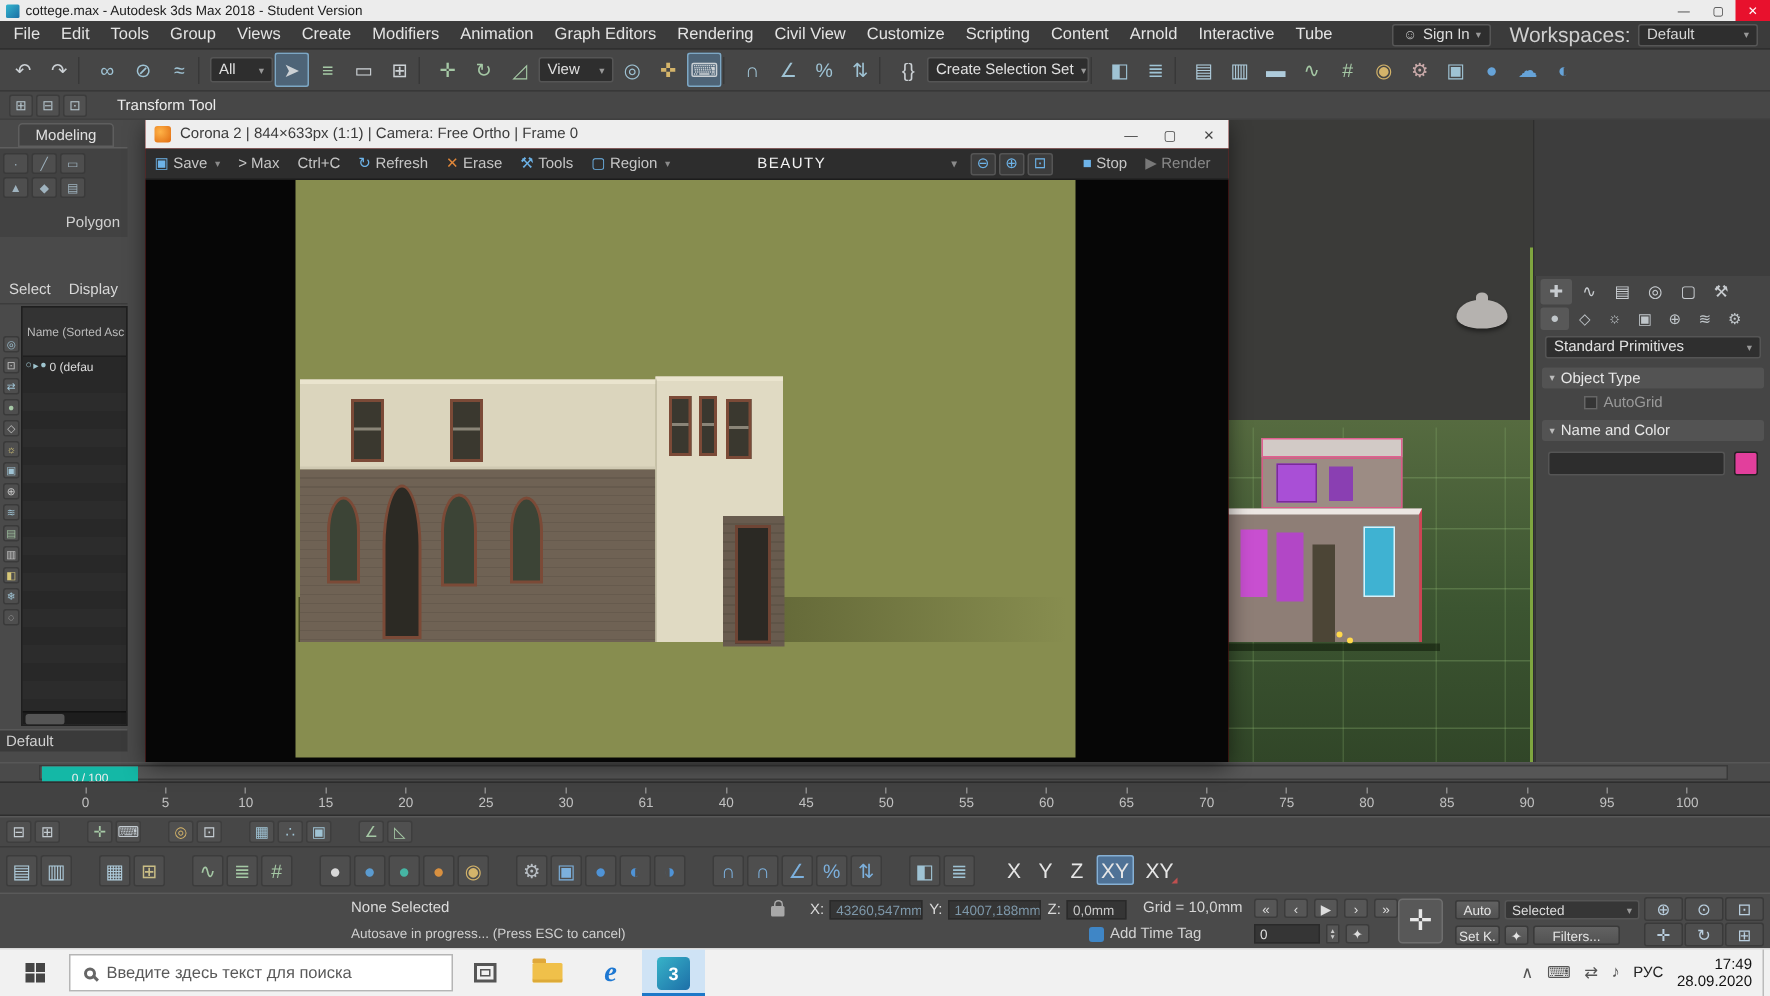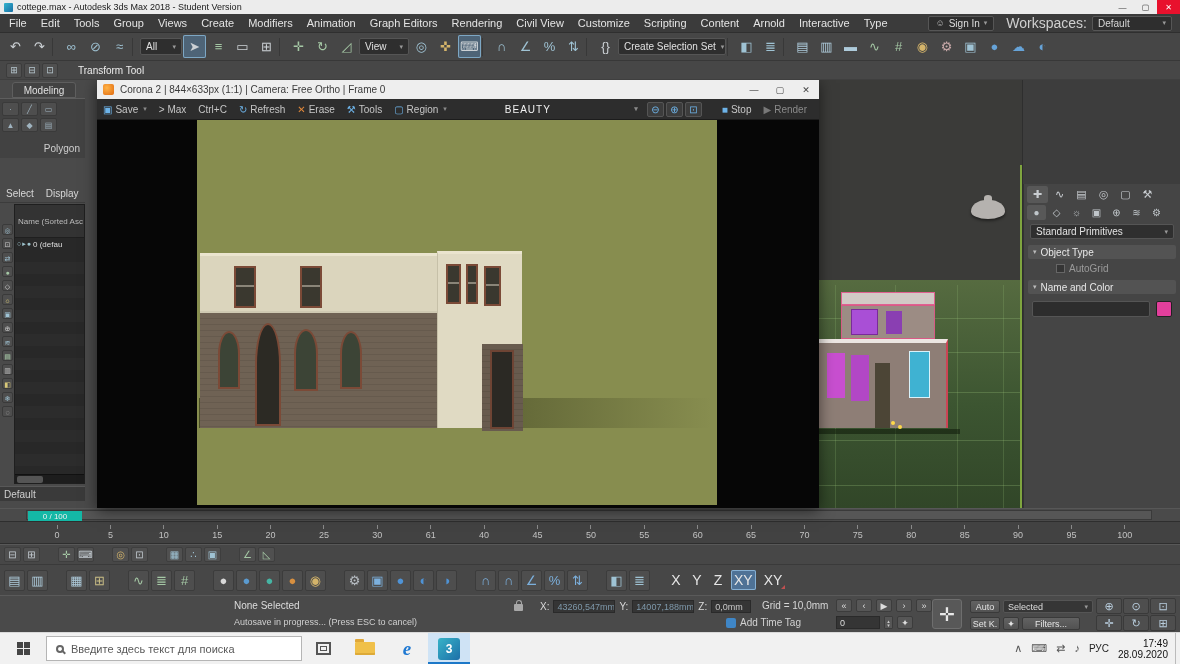--- a/index.html
+++ b/index.html
@@ -135,21 +135,21 @@
 .cot-rb{left:44px;top:90px;width:41px;height:87px;background:repeating-linear-gradient(#685b4e 0 5px,#5f5447 5px 6px)}
 .rdoor{left:8px;top:6px;width:24px;height:79px;background:#2b2924;border:2px solid #6e4434}
 .cw{background:#3a382f;border:2px solid #7b4a37}
 .cw:after{content:"";position:absolute;left:0;right:0;top:45%;height:2px;background:#8a8578}
 .arch{background:#3c4436;border:2px solid #7b4a37;border-radius:50% 50% 0 0/40% 40% 0 0}
 .arch.door{background:#2c2a24}
 
 
 #timeslider{position:absolute;top:508px;left:0;right:0;height:13px;background:#4a4a4a;border-top:1px solid #575757;display:flex;align-items:center;padding:0 28px 0 26px}
 .ts-track{flex:1;height:10px;background:#565656;border:1px solid #3a3a3a;position:relative}
-.ts-handle{position:absolute;left:1px;top:0;width:54px;height:8px;background:#6e6e6e;border:5px solid #14b8a6;font-size:8px;color:#efefef;display:flex;align-items:center;justify-content:center}
+.ts-handle{position:absolute;left:1px;top:0;width:64px;height:8px;background:#6e6e6e;border:7px solid #14b8a6;font-size:8px;color:#efefef;display:flex;align-items:center;justify-content:center}
 #ruler{position:absolute;top:521px;left:0;right:0;height:23px;background:#424242;border-top:1px solid #2e2e2e;border-bottom:1px solid #2e2e2e}
 .ticks{position:absolute;left:46px;right:44px;top:3px;display:flex;justify-content:space-between}
 .tick{width:22px;display:flex;flex-direction:column;align-items:center;font-size:9px;color:#c2c2c2}
 .tick:before{content:"";width:1px;height:4px;background:#8a8a8a;margin-bottom:1px}
 
 
 #extras{position:absolute;top:544px;left:0;right:0;height:20px;background:#474747;border-top:1px solid #585858;display:flex;align-items:center;gap:2px;padding-left:4px}
 .xi{width:17px;height:15px;display:flex;align-items:center;justify-content:center;font-size:10px;color:#c4ccd2;background:#505050;border:1px solid #3e3e3e;border-radius:2px}
 .xi.gap{width:14px;min-width:14px;background:none;border:none}
 #toolsrow{position:absolute;top:564px;left:0;right:0;height:31px;background:#474747;border-top:1px solid #3a3a3a;display:flex;align-items:center;padding-left:4px}
@@ -247,21 +247,21 @@
         <span class="mi">Modifiers</span>
         <span class="mi">Animation</span>
         <span class="mi">Graph Editors</span>
         <span class="mi">Rendering</span>
         <span class="mi">Civil View</span>
         <span class="mi">Customize</span>
         <span class="mi">Scripting</span>
         <span class="mi">Content</span>
         <span class="mi">Arnold</span>
         <span class="mi">Interactive</span>
-        <span class="mi">Type</span>
+        <span class="mi">Tube</span>
       </span>
     <span class="spacer"></span>
     <span class="signin">
         <b class="cg">☺</b>
         <i>Sign In</i>
       </span>
     <span class="wslabel">Workspaces:</span>
     <span class="wsdrop">
         <i>Default</i>
       </span>

